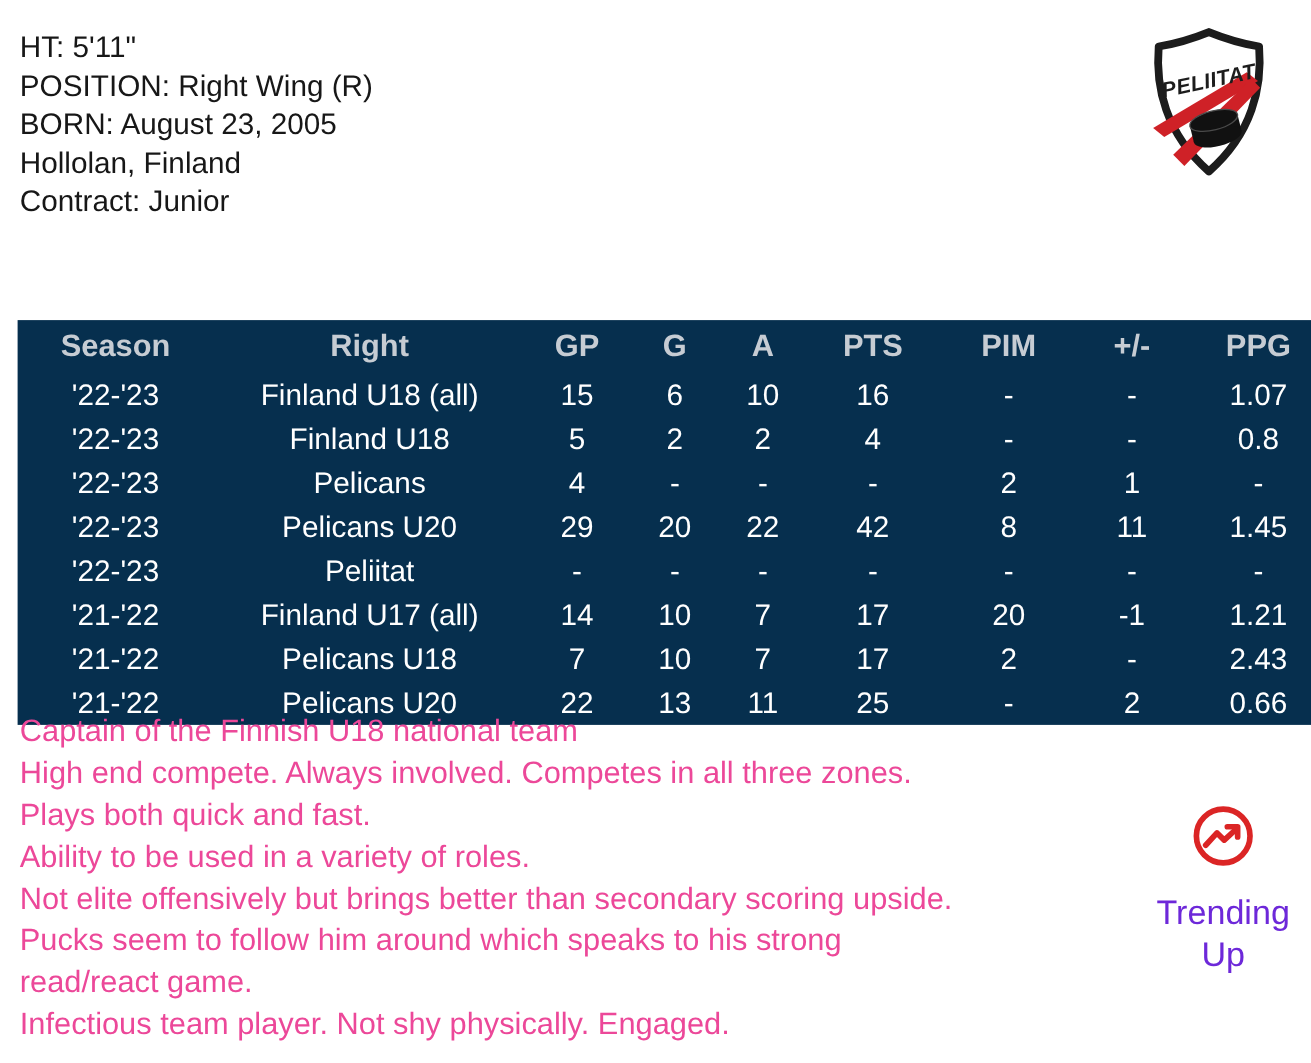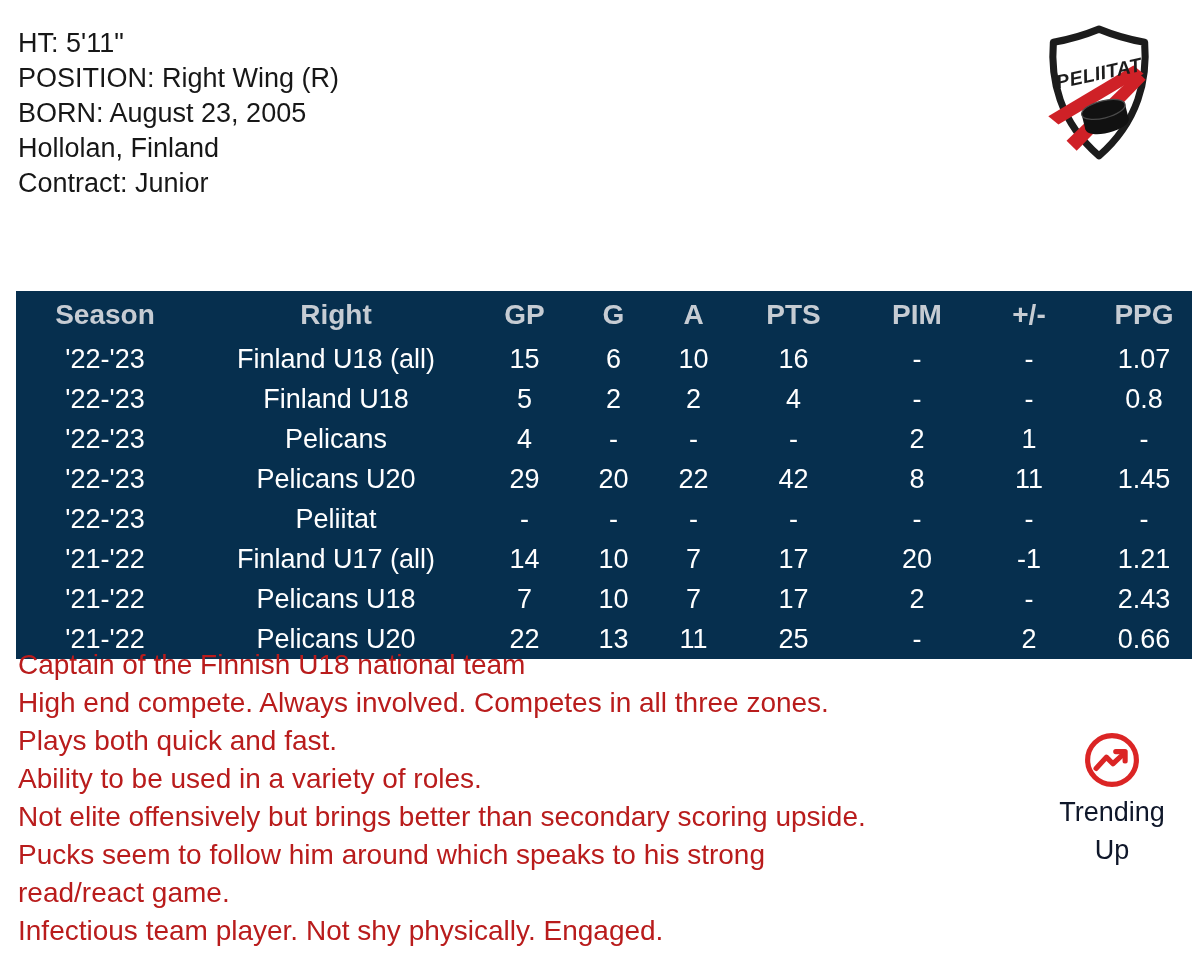--- a/index.html
+++ b/index.html
@@ -31,32 +31,32 @@
     text-align:center; vertical-align:middle; padding:0;
   }
   table.stats td {
     height:40px; font-size:27px; font-weight:normal; color:#FFFFFF;
     text-align:center; vertical-align:middle; padding:0;
   }
 
   
   .notes {
     position:absolute; top:646px; left:18px; width:1010px;
-    font-size:28px; line-height:38px; color:#b91c1c;
+    font-size:28px; line-height:38px; color:#ec4899;
   }
 
   
   .trending {
     position:absolute; top:730px; left:1047px; width:130px;
     text-align:center;
   }
   .trending .icon-wrap { width:60px; height:60px; margin:0 auto; }
   .trending .icon-wrap svg { width:60px; height:60px; display:block; }
   .trending .label {
-    margin-top:3px; font-size:27px; line-height:38px; color:#0f172a;
+    margin-top:21px; font-size:31px; line-height:38px; color:#6d28d9;
   }
 </style>
 </head>
 <body>
 
 <div class="page">
 
   <div class="bio">
     <div>HT: 5'11"</div>
     <div>POSITION: Right Wing (R)</div>

